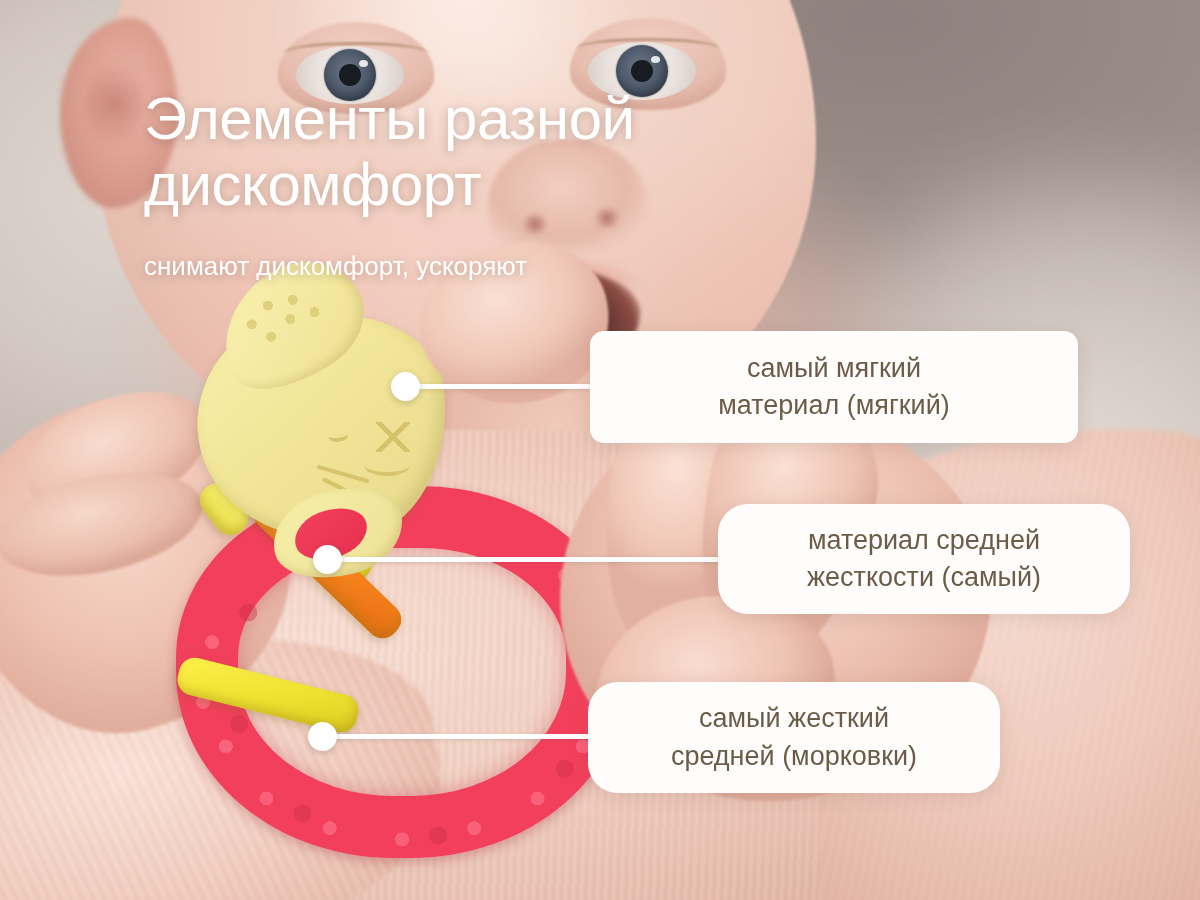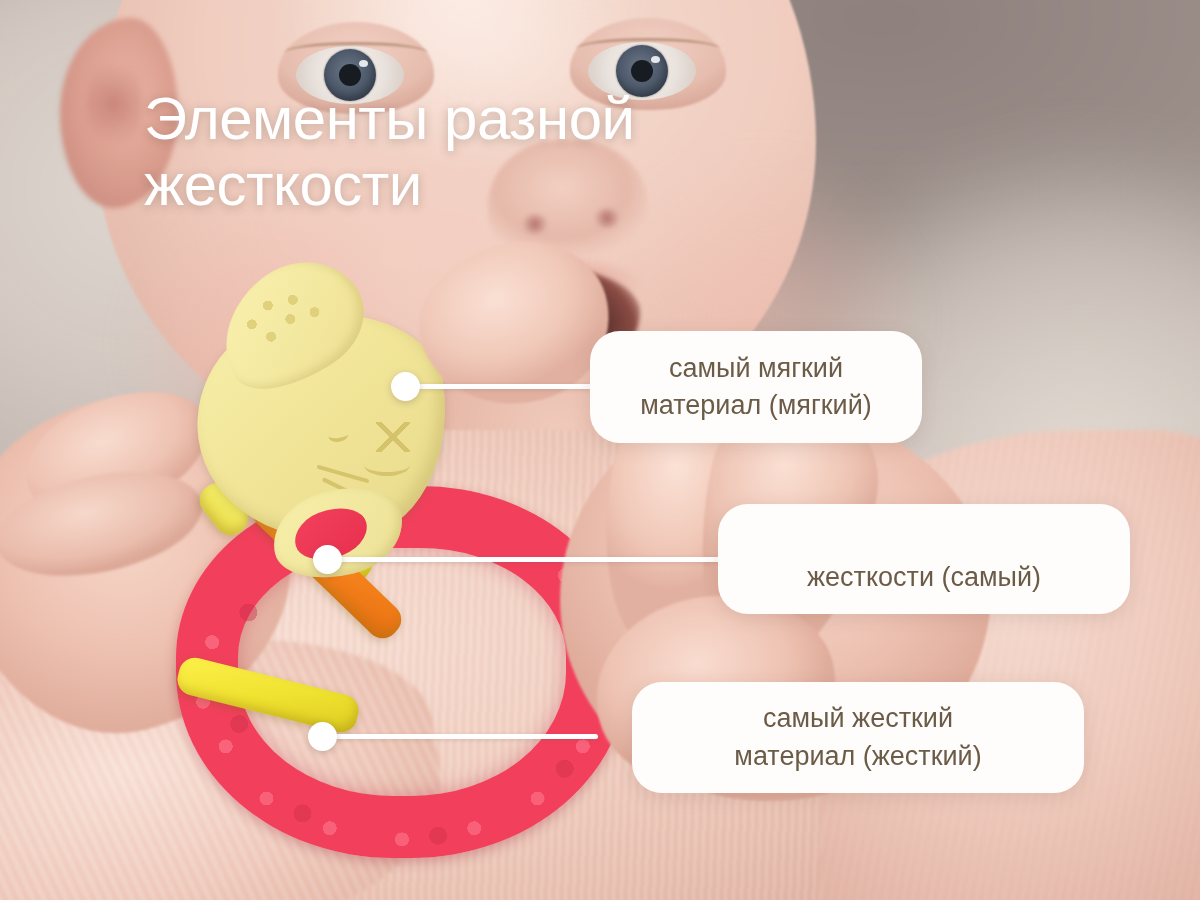--- a/index.html
+++ b/index.html
@@ -342,23 +342,23 @@
 
   
   .callout{
     position:absolute;background:#fffdfb;border-radius:30px;
     display:flex;align-items:center;justify-content:center;
     text-align:center;color:#6b5b47;
     font-size:27px;line-height:1.38;font-weight:400;
     padding:14px 30px;
     box-shadow:0 4px 18px rgba(120,90,75,.16);
   }
-  .callout.c1{left:590px;top:331px;width:332px;height:112px;}
+  .callout.c1{left:590px;top:331px;width:488px;height:112px;border-radius:14px;}
   .callout.c2{left:718px;top:504px;width:412px;height:110px;}
-  .callout.c3{left:588px;top:682px;width:452px;height:111px;margin-left:44px;}
+  .callout.c3{left:588px;top:682px;width:412px;height:111px;}
 
   .lead-line{
     position:absolute;height:5px;background:#ffffff;border-radius:3px;
     box-shadow:0 1px 4px rgba(110,85,70,.2);
   }
   .lead-line.l1{left:400px;top:384px;width:205px;}
   .lead-line.l2{left:327px;top:557px;width:400px;}
   .lead-line.l3{left:322px;top:734px;width:276px;}
 
   .lead-dot{
@@ -455,49 +455,50 @@
   <div class="photo" style="pointer-events:none">
     <div class="finger-top"></div>
     <div class="hand-r"></div>
     <div class="finger-r1"></div>
     <div class="finger-r2"></div>
     <div class="thumb-r"></div>
   </div>
 
   <div class="title">
     <div>Элементы разной</div>
-    <div>жесткости</div>
+    <div>дискомфорт</div>
   </div>
 
   <div class="subtitle">
+    <div>снимают дискомфорт, ускоряют</div>
   </div>
 
   <div class="lead-line l1"></div>
   <div class="lead-dot d1"></div>
 
   <div class="lead-line l2"></div>
   <div class="lead-dot d2"></div>
 
   <div class="lead-line l3"></div>
   <div class="lead-dot d3"></div>
 
   <div class="callout c1">
     <span>
       <span>самый мягкий</span><br>
       <span>материал (мягкий)</span>
     </span>
   </div>
 
   <div class="callout c2">
     <span>
-      <br>
+      <span>материал средней</span><br>
       <span>жесткости (самый)</span>
     </span>
   </div>
 
   <div class="callout c3">
     <span>
       <span>самый жесткий</span><br>
-      <span>материал (жесткий)</span>
+      <span>средней (морковки)</span>
     </span>
   </div>
 
 </div>
 
 </body></html>

